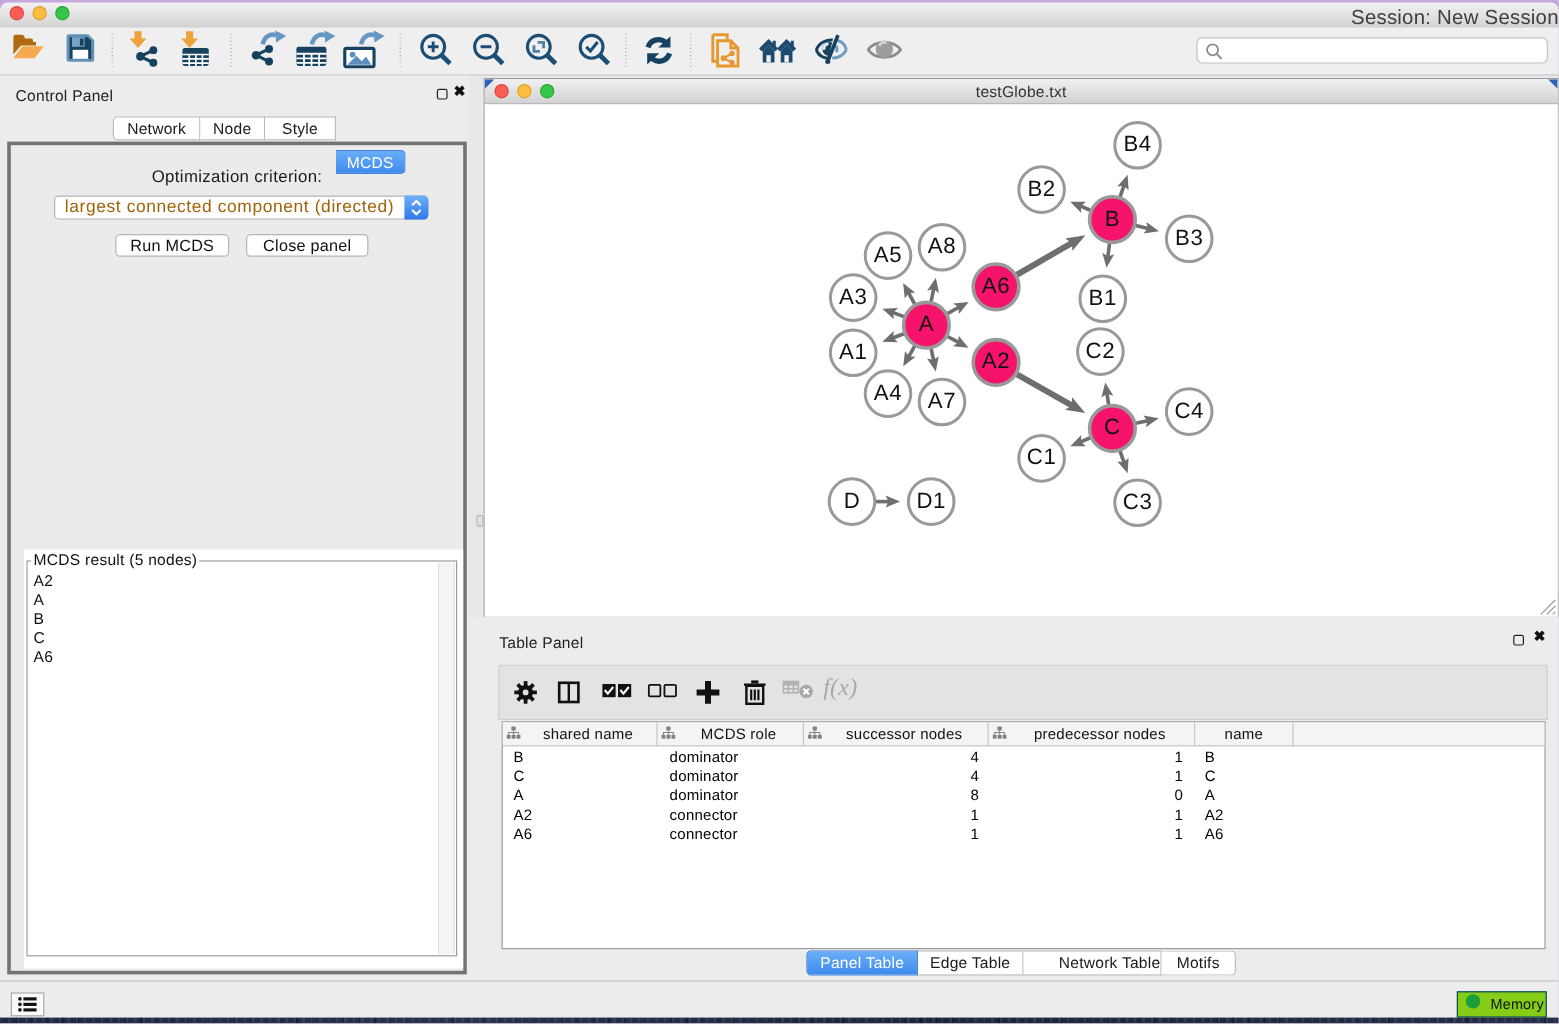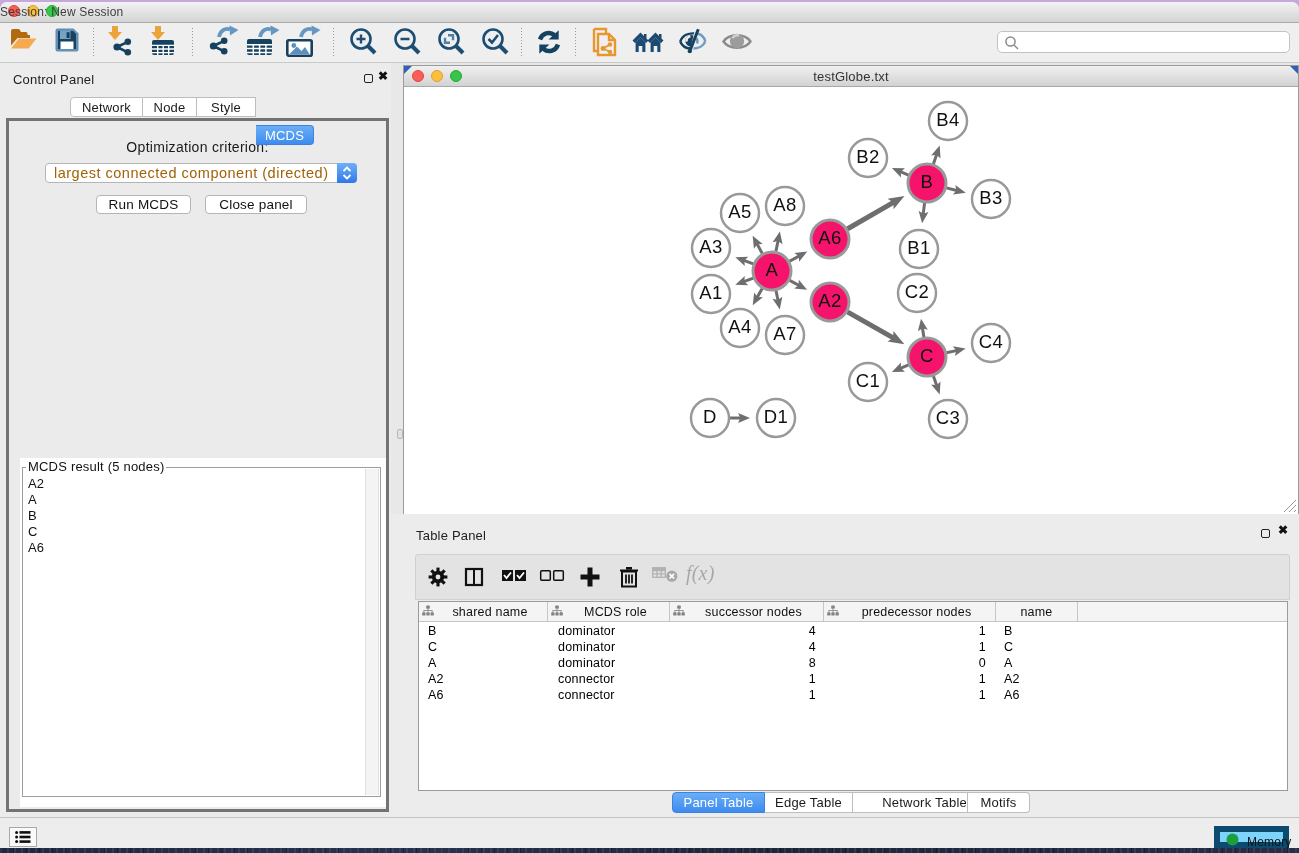--- a/index.html
+++ b/index.html
@@ -5,41 +5,41 @@
 * { margin:0; padding:0; box-sizing:border-box; }
 html,body { width:1299px; height:853px; overflow:hidden; }
 body { font-family:"Liberation Sans", sans-serif; background:#c6a9dc; position:relative; letter-spacing:0.2px; }
 .abs { position:absolute; }
 #app { position:absolute; left:0; top:2px; width:1299px; height:851px;
   background:#e8e8e8; border-radius:7px 7px 0 0; overflow:hidden; }
 
 #titlebar { position:absolute; left:0; top:0; width:1299px; height:21px;
   background:linear-gradient(#f2f2f2,#d4d4d4); border-bottom:1px solid #ababab;
   border-radius:7px 7px 0 0; }
-#titlebar .title { position:absolute; left:0; right:0; top:3px; text-align:left;
-  font-size:12px; color:#3e3e3e; }
+#titlebar .title { position:absolute; left:0; right:0; top:3px; text-align:right;
+  font-size:17px; color:#3e3e3e; }
 .tl { position:absolute; top:3px; width:12px; height:12px; border-radius:50%; }
 .tl.r { background:#fb5d57; border:1px solid #e14640; }
 .tl.y { background:#fcbe3f; border:1px solid #e0a02e; }
 .tl.g { background:#35c64a; border:1px solid #25a835; }
 
 #toolbar { position:absolute; left:0; top:21px; width:1299px; height:40px;
   background:#efefef; border-bottom:1px solid #c9c9c9; }
 .tsep { position:absolute; top:5px; height:28px; width:1px;
   background-image:linear-gradient(#9a9a9a 33%, rgba(0,0,0,0) 0%);
   background-size:1px 3px; }
 .ticon { position:absolute; top:3px; }
 #searchbox { position:absolute; left:997px; top:8px; width:293px; height:22px;
   background:#fff; border:1px solid #c2c2c2; border-radius:5px; }
 
 #cpanel { position:absolute; left:0; top:61px; width:391px; height:755px; background:#ececec; }
 #cpanel .hdr { position:absolute; left:13px; top:9px; font-size:13px; color:#222; }
 .wbtn { position:absolute; width:9px; height:9px; border:1.5px solid #222; border-radius:2px; }
 .xbtn { position:absolute; font-size:12px; font-weight:bold; color:#111; }
-#cptabs { position:absolute; left:70px; top:34px; height:20px; width:271px; }
+#cptabs { position:absolute; left:94px; top:34px; height:20px; width:271px; }
 .seg { position:absolute; top:0; height:20px; background:#fff; border:1px solid #bdbdbd;
   font-size:13px; color:#1a1a1a; text-align:center; line-height:19px; }
 .seg.sel { background:linear-gradient(#6aaef7,#3d8bee); color:#fff; border-color:#3d82dd; }
 #cpbody { position:absolute; left:6px; top:55px; width:383px; height:694px;
   background:#ebebeb; border:3px solid #737373; }
 #cpbody .optlabel { position:absolute; left:0; width:100%; top:18px; text-align:center;
   font-size:14px; letter-spacing:0.3px; color:#1a1a1a; }
 #dropdown { position:absolute; left:36px; top:42px; width:312px; height:20px; background:#fff;
   border:1px solid #b5b5b5; border-radius:4px; font-size:14.5px; letter-spacing:0.5px; color:#a16207; line-height:19px;
   padding-left:8px; white-space:nowrap; }
@@ -81,22 +81,22 @@
 
 #statusbar { position:absolute; left:0; top:815px; width:1299px; height:31px;
   background:#ededed; border-top:1px solid #c3c3c3; }
 #darkstrip { position:absolute; left:0; top:846px; width:1299px; height:5px;
   background:
    repeating-linear-gradient(90deg, rgba(90,110,150,0.25) 0 2px, rgba(0,0,0,0) 2px 7px),
    repeating-linear-gradient(90deg, rgba(0,0,0,0.3) 0 1px, rgba(0,0,0,0) 1px 13px),
    linear-gradient(90deg,#1f2840,#28324d 30%,#1d2539 60%,#262e47); }
 #listbtn { position:absolute; left:9px; top:9px; width:28px; height:20px; background:#fafafa;
   border:1px solid #a8a8a8; }
-#membtn { position:absolute; right:10px; top:8px; width:75px; height:22px; background:#7dd3fc;
-  border:6px solid #0c4a6e; font-size:12px; color:#111; }
+#membtn { position:absolute; right:10px; top:8px; width:75px; height:22px; background:#84cc16;
+  border:1px solid #0c4a6e; font-size:12px; color:#111; }
 </style>
 </head>
 <body>
 <div id="app">
 
 <div id="titlebar">
   <div class="tl r" style="left:8px;"></div>
   <div class="tl y" style="left:27px;"></div>
   <div class="tl g" style="left:46px;"></div>
   <div class="title">Session: New Session</div>

